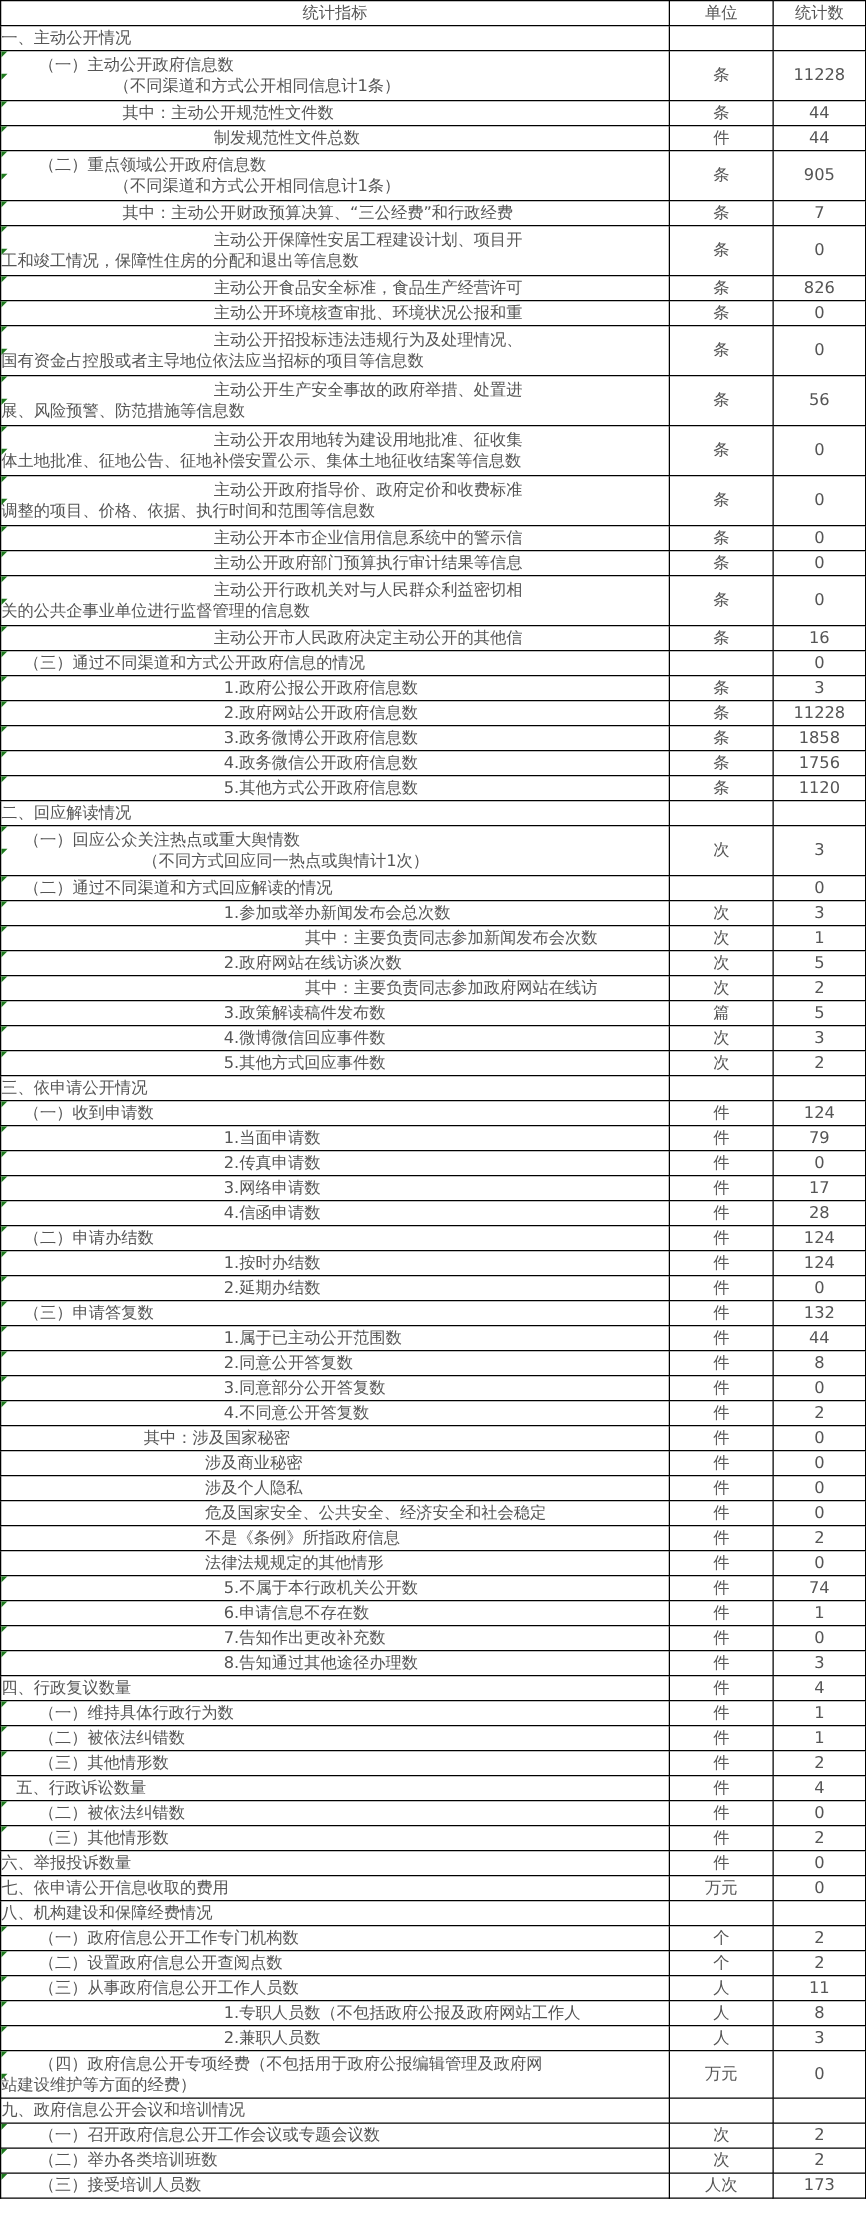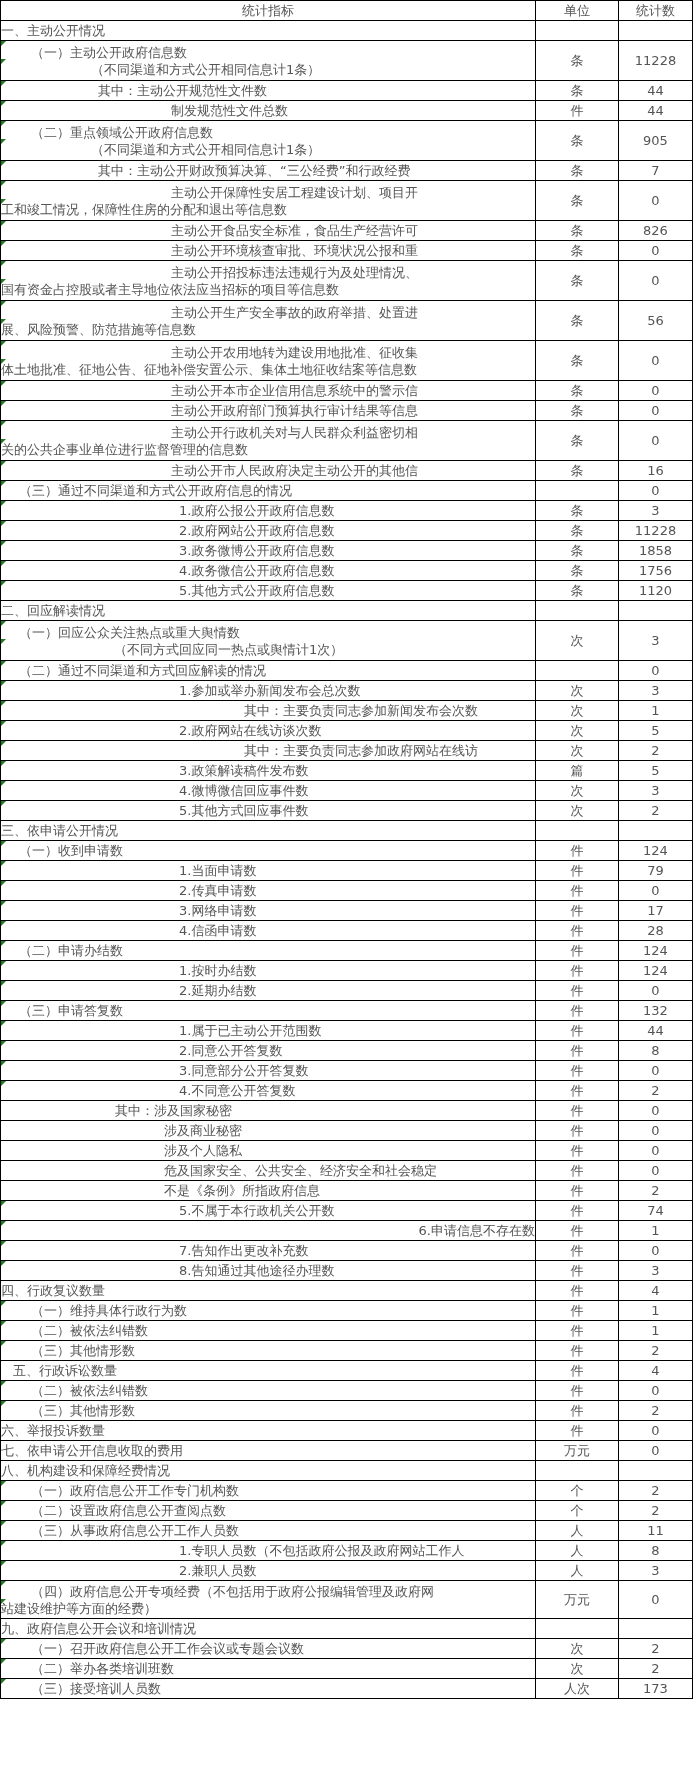--- a/index.html
+++ b/index.html
@@ -129,20 +129,30 @@
       <tr style="height: 40px;">
         <td class="label">
           <span class="tri"></span>
           <span class="tri" style="top: 18px;"></span>
           <span class="ln" style="padding-left: 170px;">主动公开农用地转为建设用地批准、征收集</span>
           <span class="ln" style="padding-left: 0px;">体土地批准、征地公告、征地补偿安置公示、集体土地征收结案等信息数</span>
         </td>
         <td class="unit">条</td>
         <td class="count">0</td>
       </tr>
+      <tr style="height: 40px;">
+        <td class="label">
+          <span class="tri"></span>
+          <span class="tri" style="top: 18px;"></span>
+          <span class="ln" style="padding-left: 170px;">主动公开政府指导价、政府定价和收费标准</span>
+          <span class="ln" style="padding-left: 0px;">调整的项目、价格、依据、执行时间和范围等信息数</span>
+        </td>
+        <td class="unit">条</td>
+        <td class="count">0</td>
+      </tr>
       <tr style="height: 20px;">
         <td class="label">
           <span class="tri"></span>
           <span class="ln" style="padding-left: 170px;">主动公开本市企业信用信息系统中的警示信</span>
         </td>
         <td class="unit">条</td>
         <td class="count">0</td>
       </tr>
       <tr style="height: 20px;">
         <td class="label">
@@ -440,30 +450,37 @@
       </tr>
       <tr style="height: 20px;">
         <td class="label">
           <span class="ln" style="padding-left: 163px;">不是《条例》所指政府信息</span>
         </td>
         <td class="unit">件</td>
         <td class="count">2</td>
       </tr>
       <tr style="height: 20px;">
         <td class="label">
+          <span class="ln" style="padding-left: 163px;">法律法规规定的其他情形</span>
+        </td>
+        <td class="unit">件</td>
+        <td class="count">0</td>
+      </tr>
+      <tr style="height: 20px;">
+        <td class="label">
           <span class="tri"></span>
           <span class="ln" style="padding-left: 178px;">5.不属于本行政机关公开数</span>
         </td>
         <td class="unit">件</td>
         <td class="count">74</td>
       </tr>
       <tr style="height: 20px;">
         <td class="label">
           <span class="tri"></span>
-          <span class="ln" style="padding-left: 178px; text-align: right;">6.申请信息不存在数</span>
+          <span class="ln" style="padding-left: 178px;">6.申请信息不存在数</span>
         </td>
         <td class="unit">件</td>
         <td class="count">1</td>
       </tr>
       <tr style="height: 20px;">
         <td class="label">
           <span class="tri"></span>
           <span class="ln" style="padding-left: 178px;">7.告知作出更改补充数</span>
         </td>
         <td class="unit">件</td>

